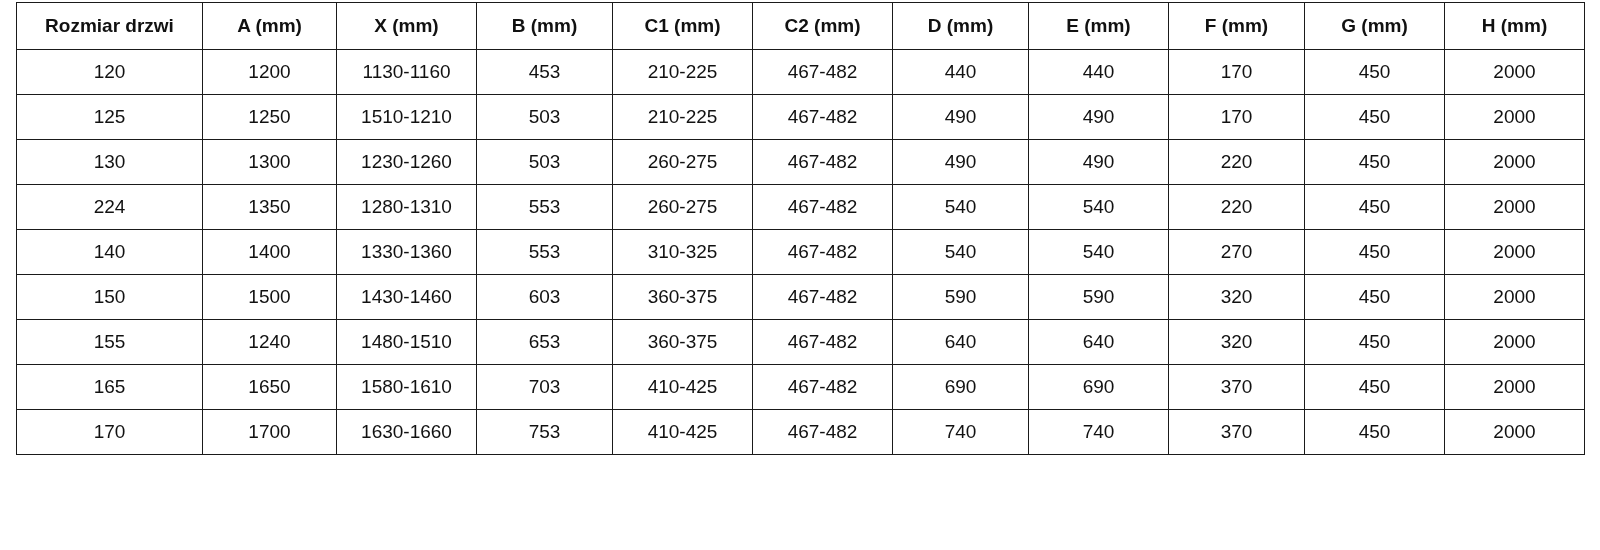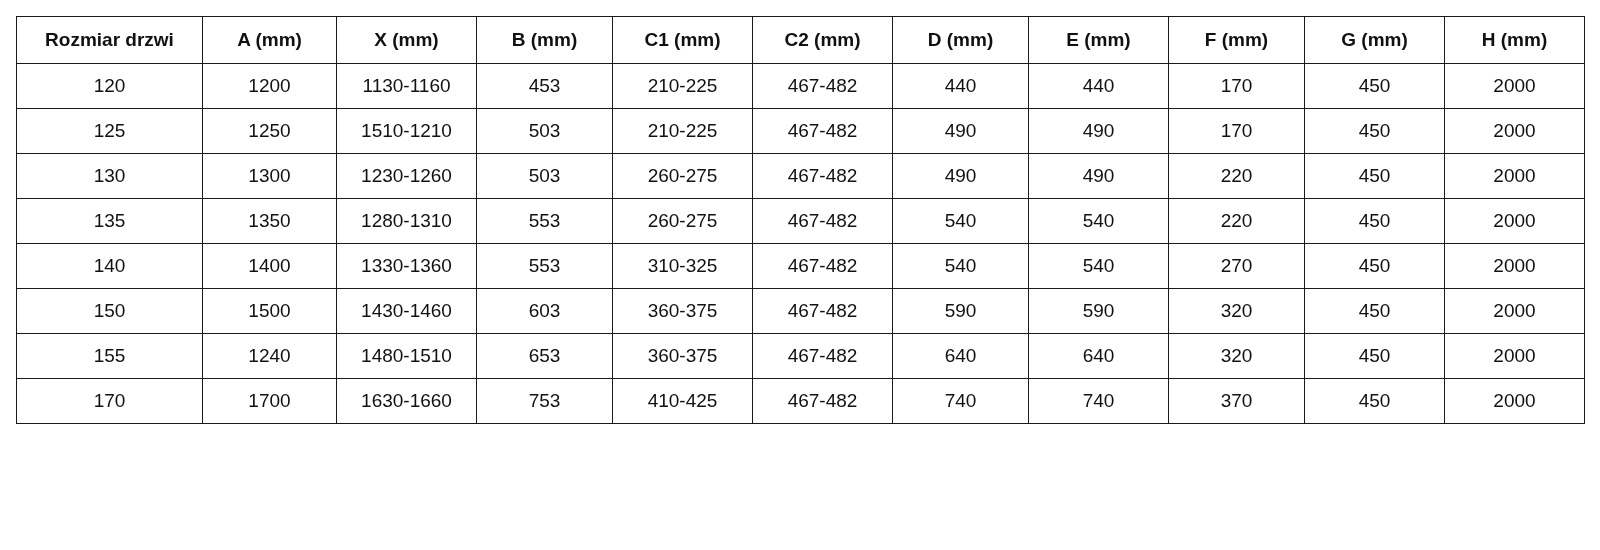--- a/index.html
+++ b/index.html
@@ -10,21 +10,21 @@
   body {
     width: 1600px;
     height: 550px;
     font-family: "Liberation Sans", sans-serif;
     color: #111111;
     overflow: hidden;
   }
   .table-wrap {
     width: 1568px;
     margin: 0 auto;
-    padding-top: 16px;
+    padding-top: 2px;
   }
   table.spec-table {
     border-collapse: collapse;
     width: 1568px;
     table-layout: fixed;
   }
   table.spec-table th,
   table.spec-table td {
     border: 1px solid #1a1a1a;
     text-align: center;
@@ -122,21 +122,21 @@
           <td>503</td>
           <td>260-275</td>
           <td>467-482</td>
           <td>490</td>
           <td>490</td>
           <td>220</td>
           <td>450</td>
           <td>2000</td>
         </tr>
         <tr>
-          <td>135</td>
+          <td>224</td>
           <td>1350</td>
           <td>1280-1310</td>
           <td>553</td>
           <td>260-275</td>
           <td>467-482</td>
           <td>540</td>
           <td>540</td>
           <td>220</td>
           <td>450</td>
           <td>2000</td>
@@ -174,20 +174,33 @@
           <td>653</td>
           <td>360-375</td>
           <td>467-482</td>
           <td>640</td>
           <td>640</td>
           <td>320</td>
           <td>450</td>
           <td>2000</td>
         </tr>
         <tr>
+          <td>165</td>
+          <td>1650</td>
+          <td>1580-1610</td>
+          <td>703</td>
+          <td>410-425</td>
+          <td>467-482</td>
+          <td>690</td>
+          <td>690</td>
+          <td>370</td>
+          <td>450</td>
+          <td>2000</td>
+        </tr>
+        <tr>
           <td>170</td>
           <td>1700</td>
           <td>1630-1660</td>
           <td>753</td>
           <td>410-425</td>
           <td>467-482</td>
           <td>740</td>
           <td>740</td>
           <td>370</td>
           <td>450</td>

